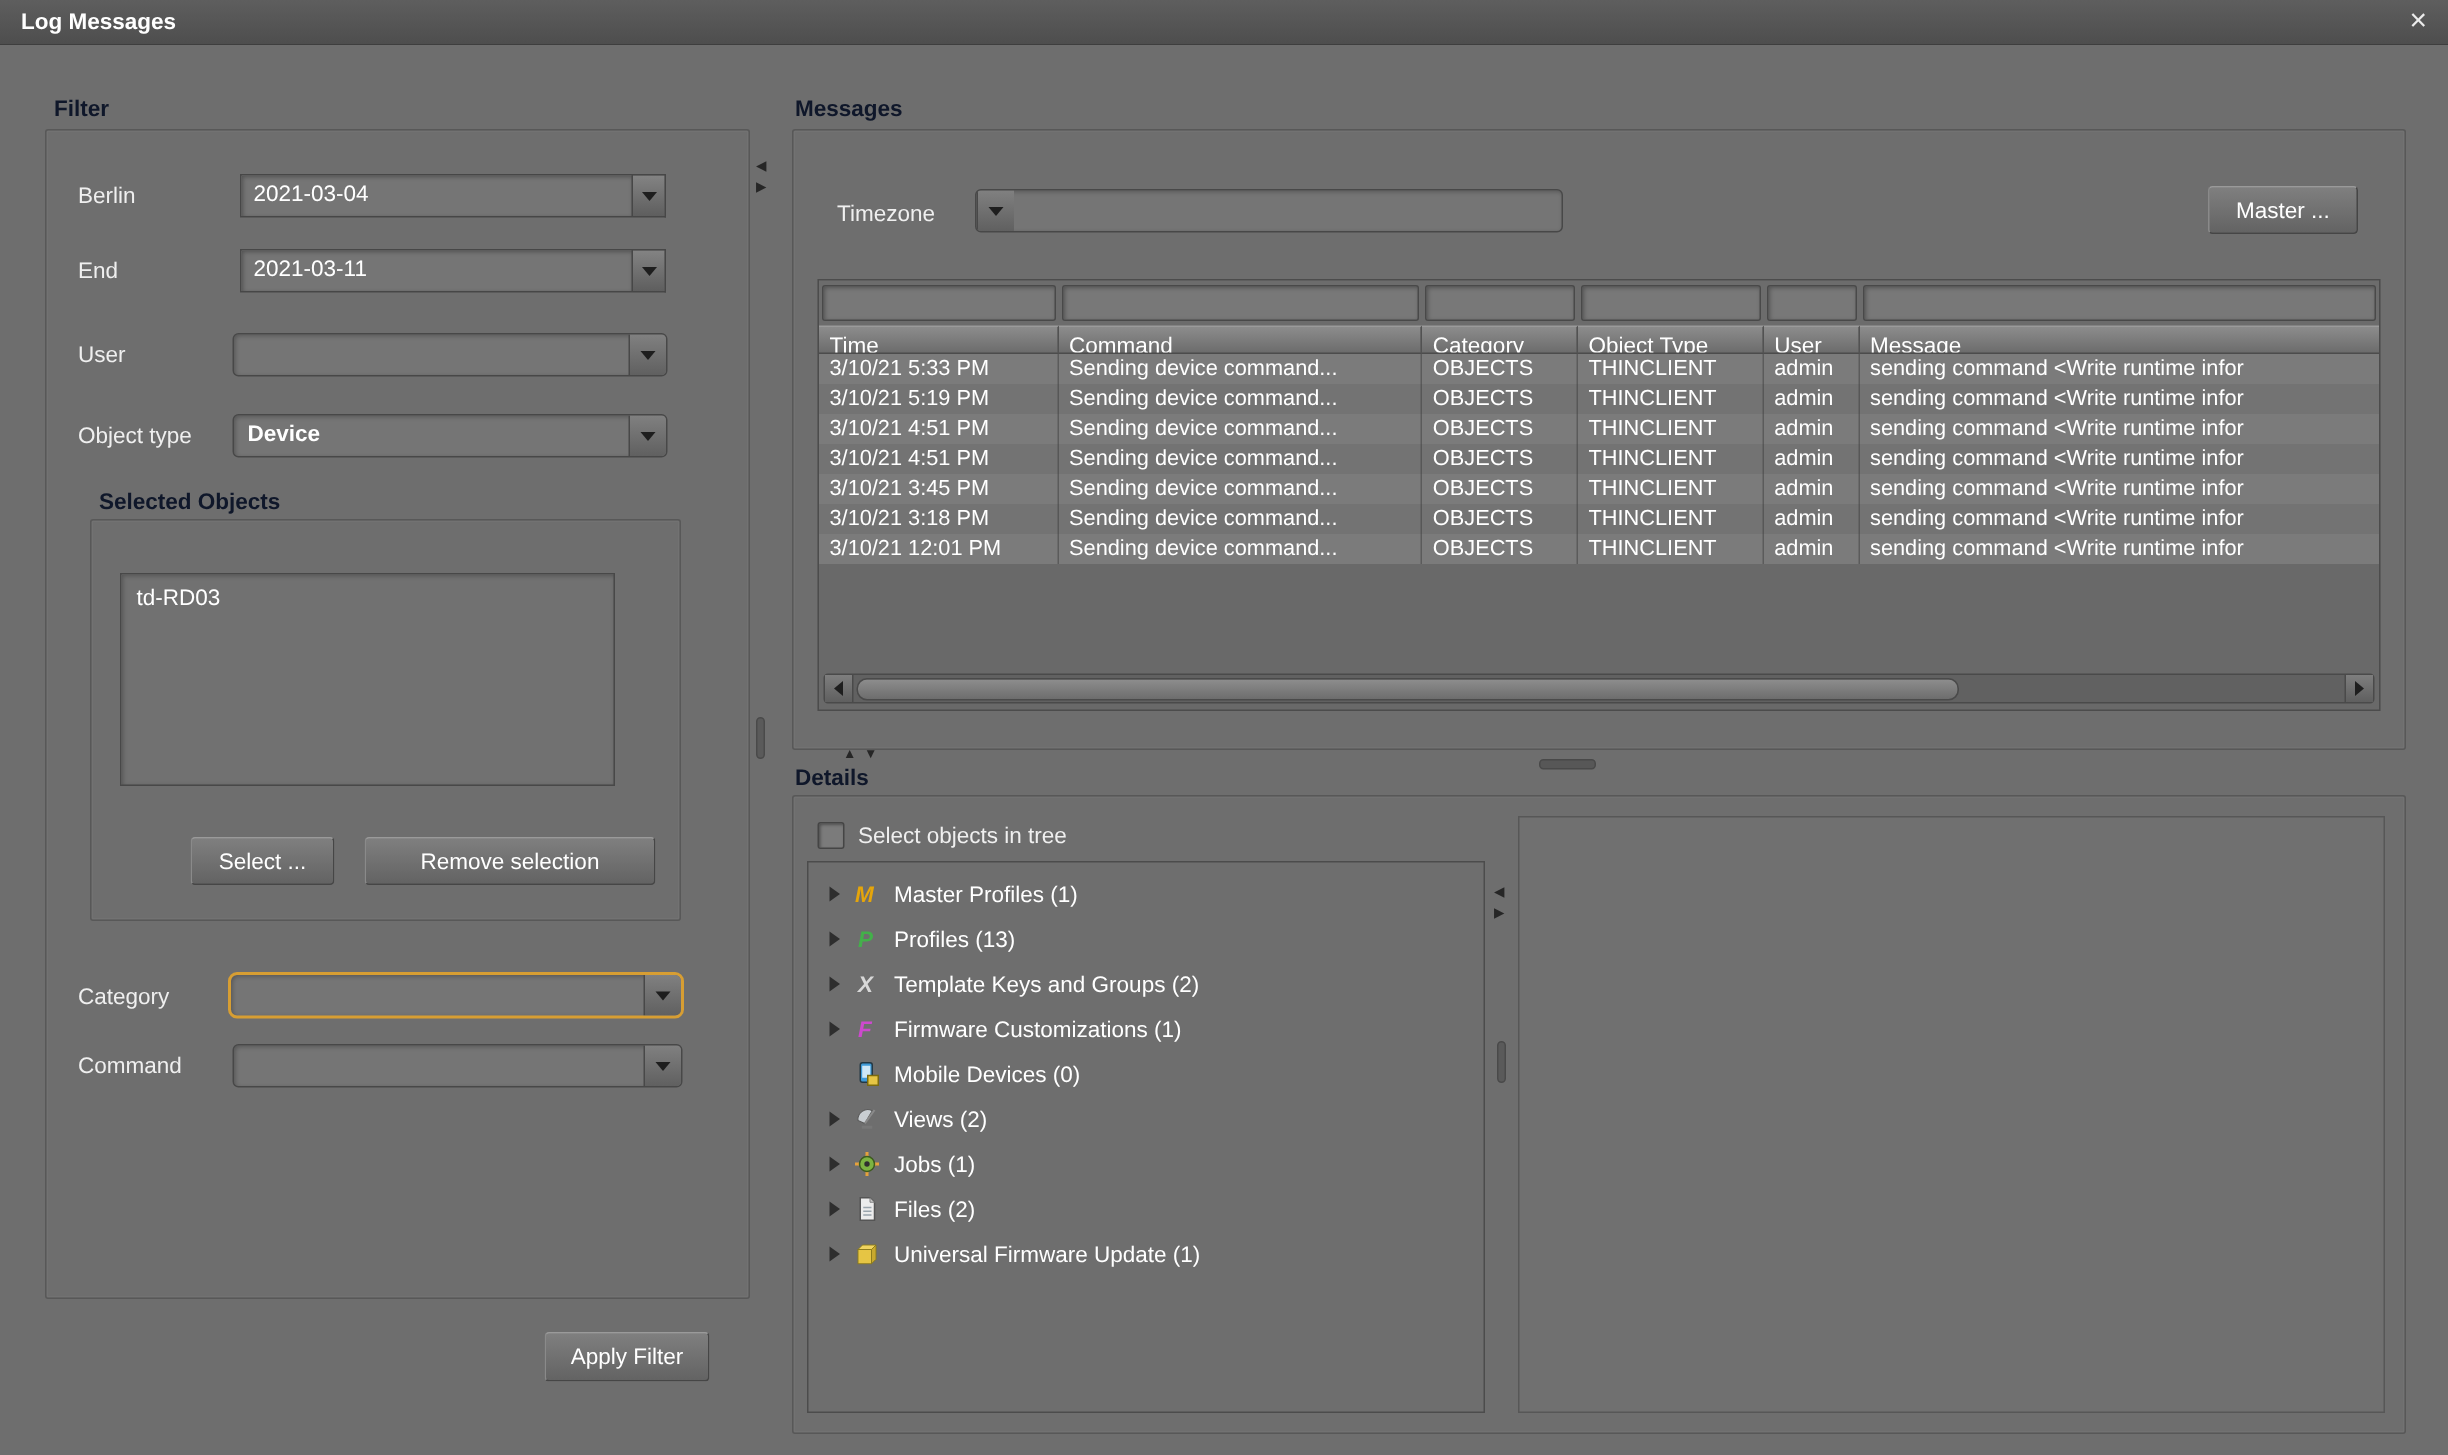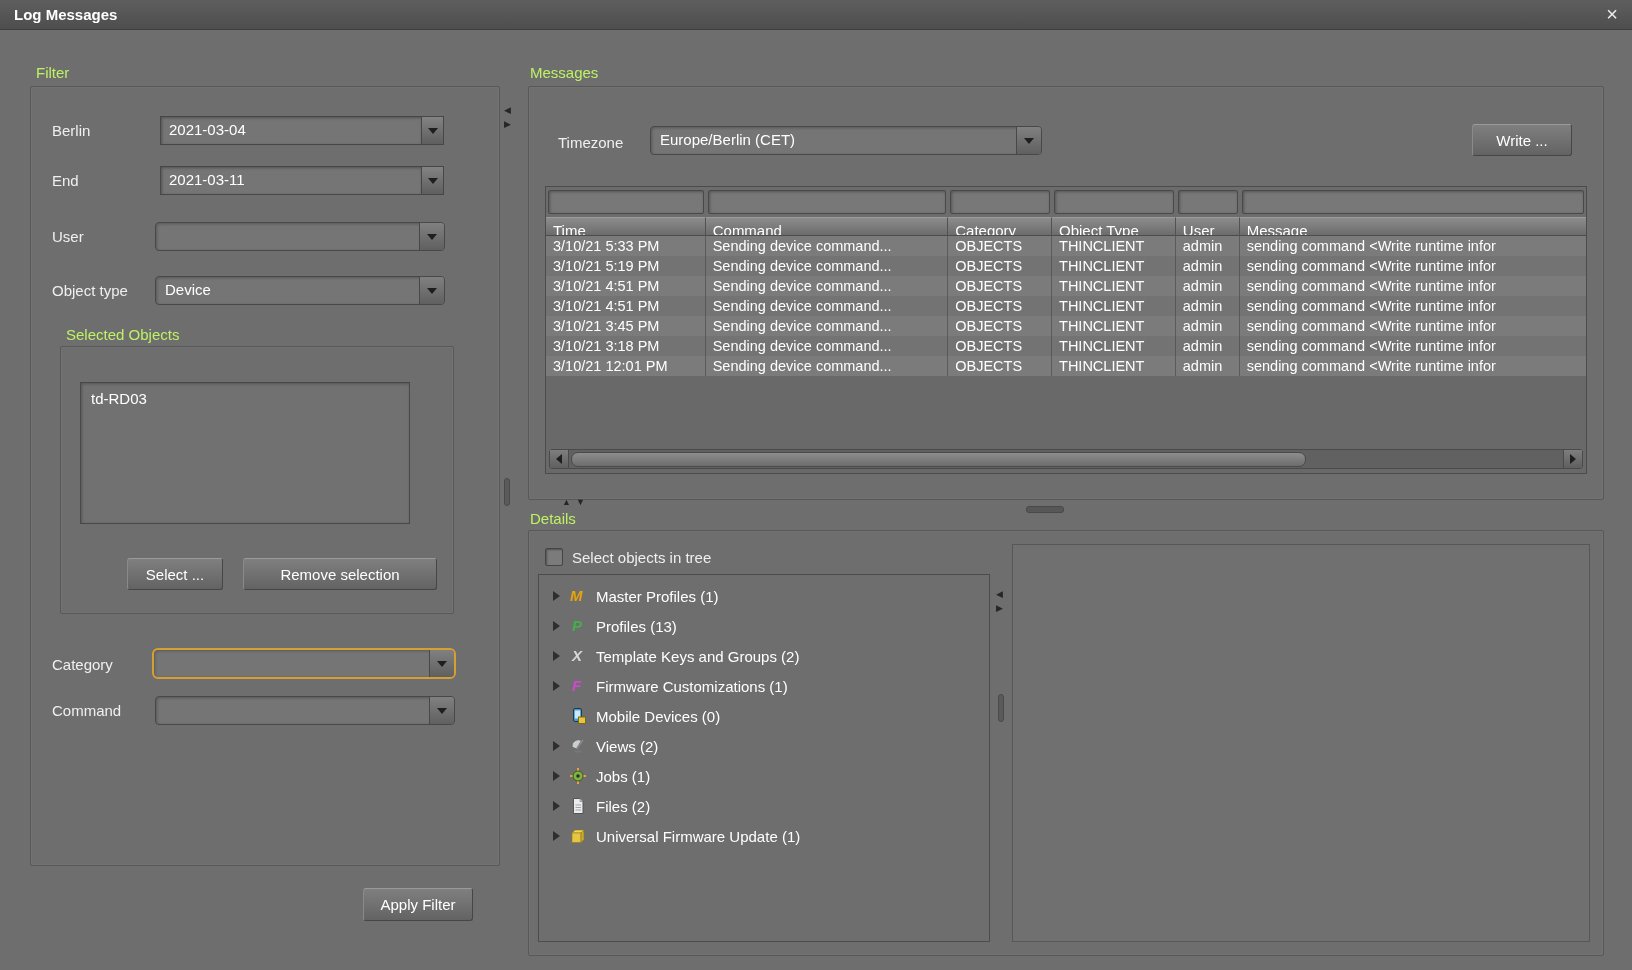--- a/index.html
+++ b/index.html
@@ -6,21 +6,21 @@
   .window{position:relative;width:1632px;height:970px;background:#6e6e6e;overflow:hidden;
           font-family:"Liberation Sans",sans-serif;color:#f0f0f0;}
   
   .titlebar{position:absolute;left:0;top:0;width:100%;height:30px;
             background:linear-gradient(#5e5e5e,#4e4e4e);border-bottom:1px solid #3e3e3e;
             display:flex;align-items:center;padding:0 14px;box-sizing:border-box;
             font-weight:bold;font-size:15px;color:#ffffff;justify-content:center;}
   .close{margin-left:auto;font-size:20px;color:#ececec;font-weight:normal;cursor:default;}
   
   .gbox{position:absolute;border:1px solid #585858;border-radius:2px;box-shadow:inset 0 0 0 1px rgba(255,255,255,0.03);}
-  .gtitle{position:absolute;font-weight:normal;font-size:15px;color:#bef264;white-space:nowrap;text-align:right;}
+  .gtitle{position:absolute;font-weight:bold;font-size:15px;color:#0f172a;white-space:nowrap;text-align:right;}
   .lbl{position:absolute;font-size:15px;color:#efefef;white-space:nowrap;}
   
   .datefield{position:absolute;display:flex;height:29px;}
   .datefield .val{width:262px;background:#757575;border:1px solid #474747;color:#fff;font-size:15px;
                   padding:4px 8px;box-sizing:border-box;box-shadow:inset 1px 1px 3px rgba(0,0,0,.3);
                   white-space:nowrap;overflow:hidden;}
   .dbtn{width:22px;height:29px;background:linear-gradient(#838383,#5e5e5e);border:1px solid #474747;
         border-left:none;display:flex;align-items:center;justify-content:center;box-sizing:border-box;}
   .tri-d{width:0;height:0;border-left:5px solid transparent;border-right:5px solid transparent;border-top:6px solid #1e1e1e;}
   .tri-l{width:0;height:0;border-top:5px solid transparent;border-bottom:5px solid transparent;border-right:6px solid #1e1e1e;}
@@ -112,21 +112,21 @@
 
   <div class="lbl" style="left:52px;top:228px;">User</div>
   <div class="combo" style="left:155px;top:222px;width:290px;">
     <div class="val"></div>
     <div class="cbtn">
         <div class="tri-d"></div>
       </div>
   </div>
 
   <div class="lbl" style="left:52px;top:282px;">Object type</div>
-  <div class="combo" style="left:155px;top:276px;width:290px;">
+  <div class="combo" style="left:155px;top:276px;width:290px;font-weight:bold;">
     <div class="val">Device</div>
     <div class="cbtn">
         <div class="tri-d"></div>
       </div>
   </div>
 
   <div class="gtitle" style="left:66px;top:326px;">Selected Objects</div>
   <div class="gbox" style="left:60px;top:346px;width:392px;height:266px;"></div>
   <div class="listbox" style="left:80px;top:382px;width:330px;height:142px;">
     <div class="listitem">td-RD03</div>
@@ -154,26 +154,25 @@
 
   <div class="mini" style="left:504px;top:106px;">◀</div>
   <div class="mini" style="left:504px;top:120px;">▶</div>
   <div class="gripv" style="left:504px;top:478px;"></div>
 
   <div class="gtitle" style="left:530px;top:64px;">Messages</div>
   <div class="gbox" style="left:528px;top:86px;width:1074px;height:412px;"></div>
 
   <div class="lbl" style="left:558px;top:134px;">Timezone</div>
   <div class="combo" style="left:650px;top:126px;width:392px;">
-    <div class="val">Europe/Berlin (CET)</div>
-    <div class="cbtn">
-        <div class="tri-d"></div>
-      </div>
-  </div>
-  <div class="btn" style="left:1472px;top:124px;width:100px;height:32px;">Write ...</div>
+    <div class="cbtn">
+        <div class="tri-d"></div>
+      </div>
+  </div>
+  <div class="btn" style="left:1472px;top:124px;width:100px;height:32px;">Master ...</div>
 
   <div class="tbl">
     <div class="frow">
       <div class="fcell c0">
           <div class="fin"></div>
         </div>
       <div class="fcell c1">
           <div class="fin"></div>
         </div>
       <div class="fcell c2">

